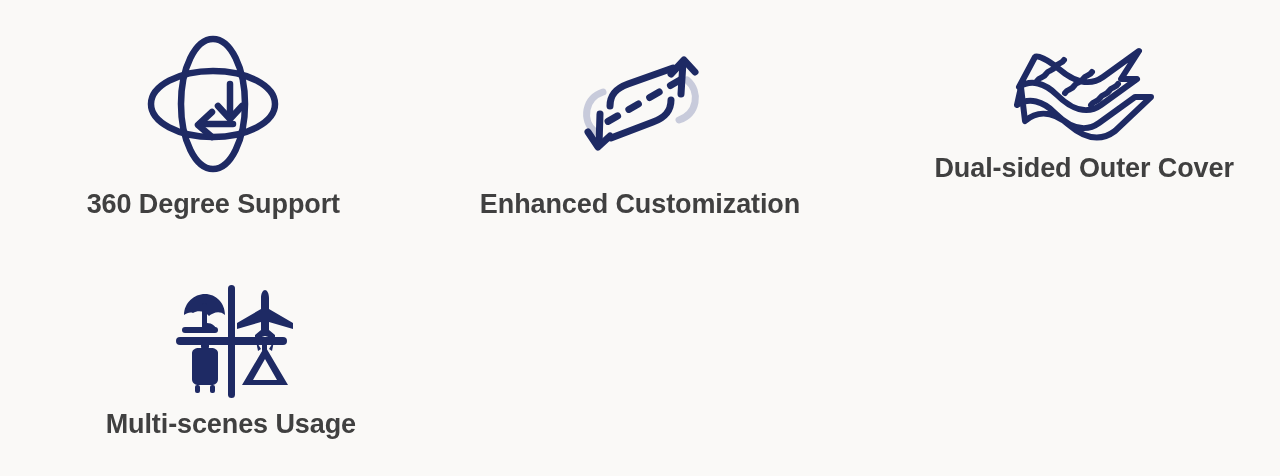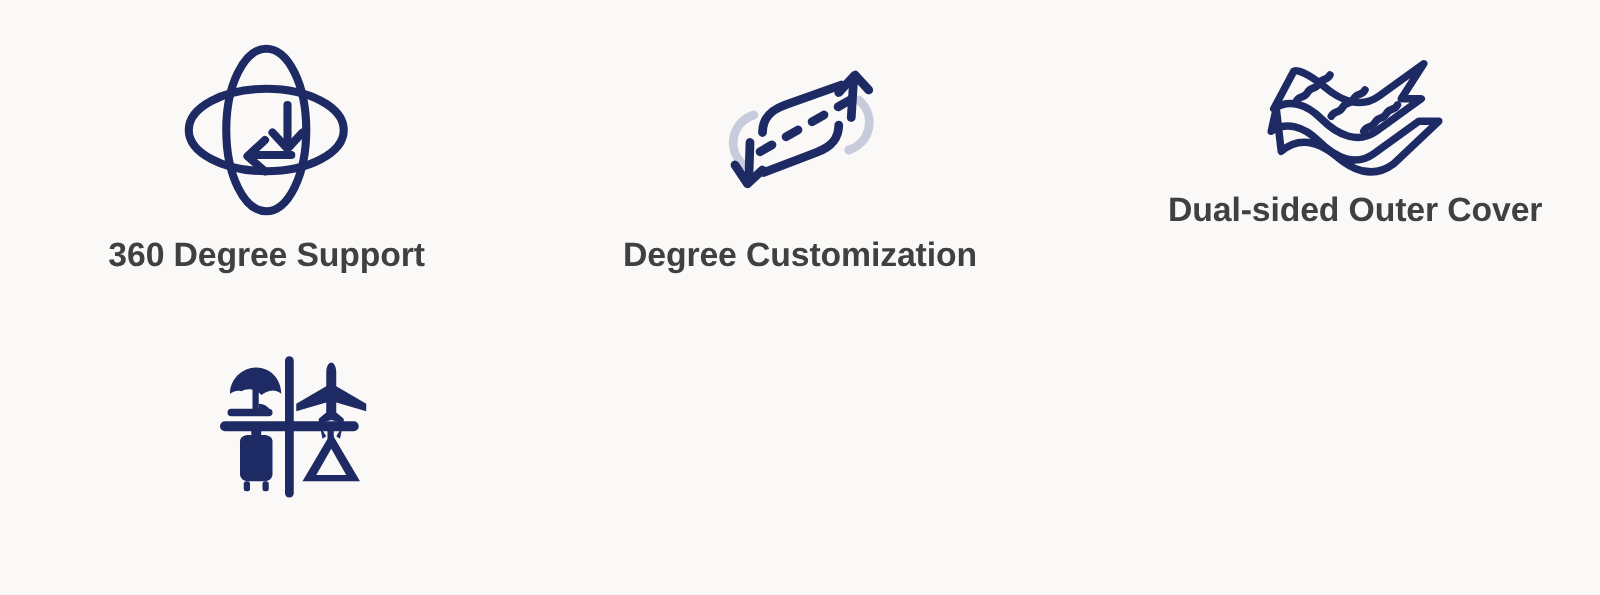--- a/index.html
+++ b/index.html
@@ -105,21 +105,21 @@
 
           <path d="M45 90 L44 121"></path>
           <path d="M33 108 L43 123 L55 112"></path>
         </g>
 
         <g stroke="#1e2a64" stroke-width="7" stroke-linecap="round" fill="none" stroke-dasharray="11 13">
           <path d="M125 56 L52 98"></path>
         </g>
       </svg>
     </div>
-    <div class="feature-label">Degree Customization</div>
+    <div class="feature-label">Enhanced Customization</div>
   </div>
 
   <div class="feature-cell row-bottom">
     <div class="icon-wrap compact">
       <svg width="170" height="125" viewBox="0 0 170 125" fill="none">
         <g stroke="#1e2a64" stroke-width="6" stroke-linecap="round" stroke-linejoin="round" fill="none">
 
           <path d="M22 64 L18 82 C30 74 44 78 56 90 C70 104 86 110 100 100 L136 74 L152 74 L116 108 C100 120 84 114 70 102 C56 90 40 86 26 98 L22 64 Z"></path>
 
           <path d="M36 34 L20 64 C32 56 46 60 58 72 C72 86 88 92 102 82 L138 56 L122 56 L140 28 L104 54 C90 64 74 58 60 46 C48 36 38 32 36 34 Z"></path>
@@ -162,15 +162,16 @@
         </g>
 
         <g fill="#1e2a64">
           <path d="M119 67 L142 106 L96 106 Z M119 80 L107 101 L131 101 Z"></path>
           <rect x="116" y="61" width="5" height="12" rx="2"></rect>
           <path d="M110 62 L115 70 L112 72 Z"></path>
           <path d="M128 62 L123 70 L126 72 Z"></path>
         </g>
       </svg>
     </div>
+    <div class="feature-label">Multi-scenes Usage</div>
   </div>
 
 </div>
 
 </body></html>

